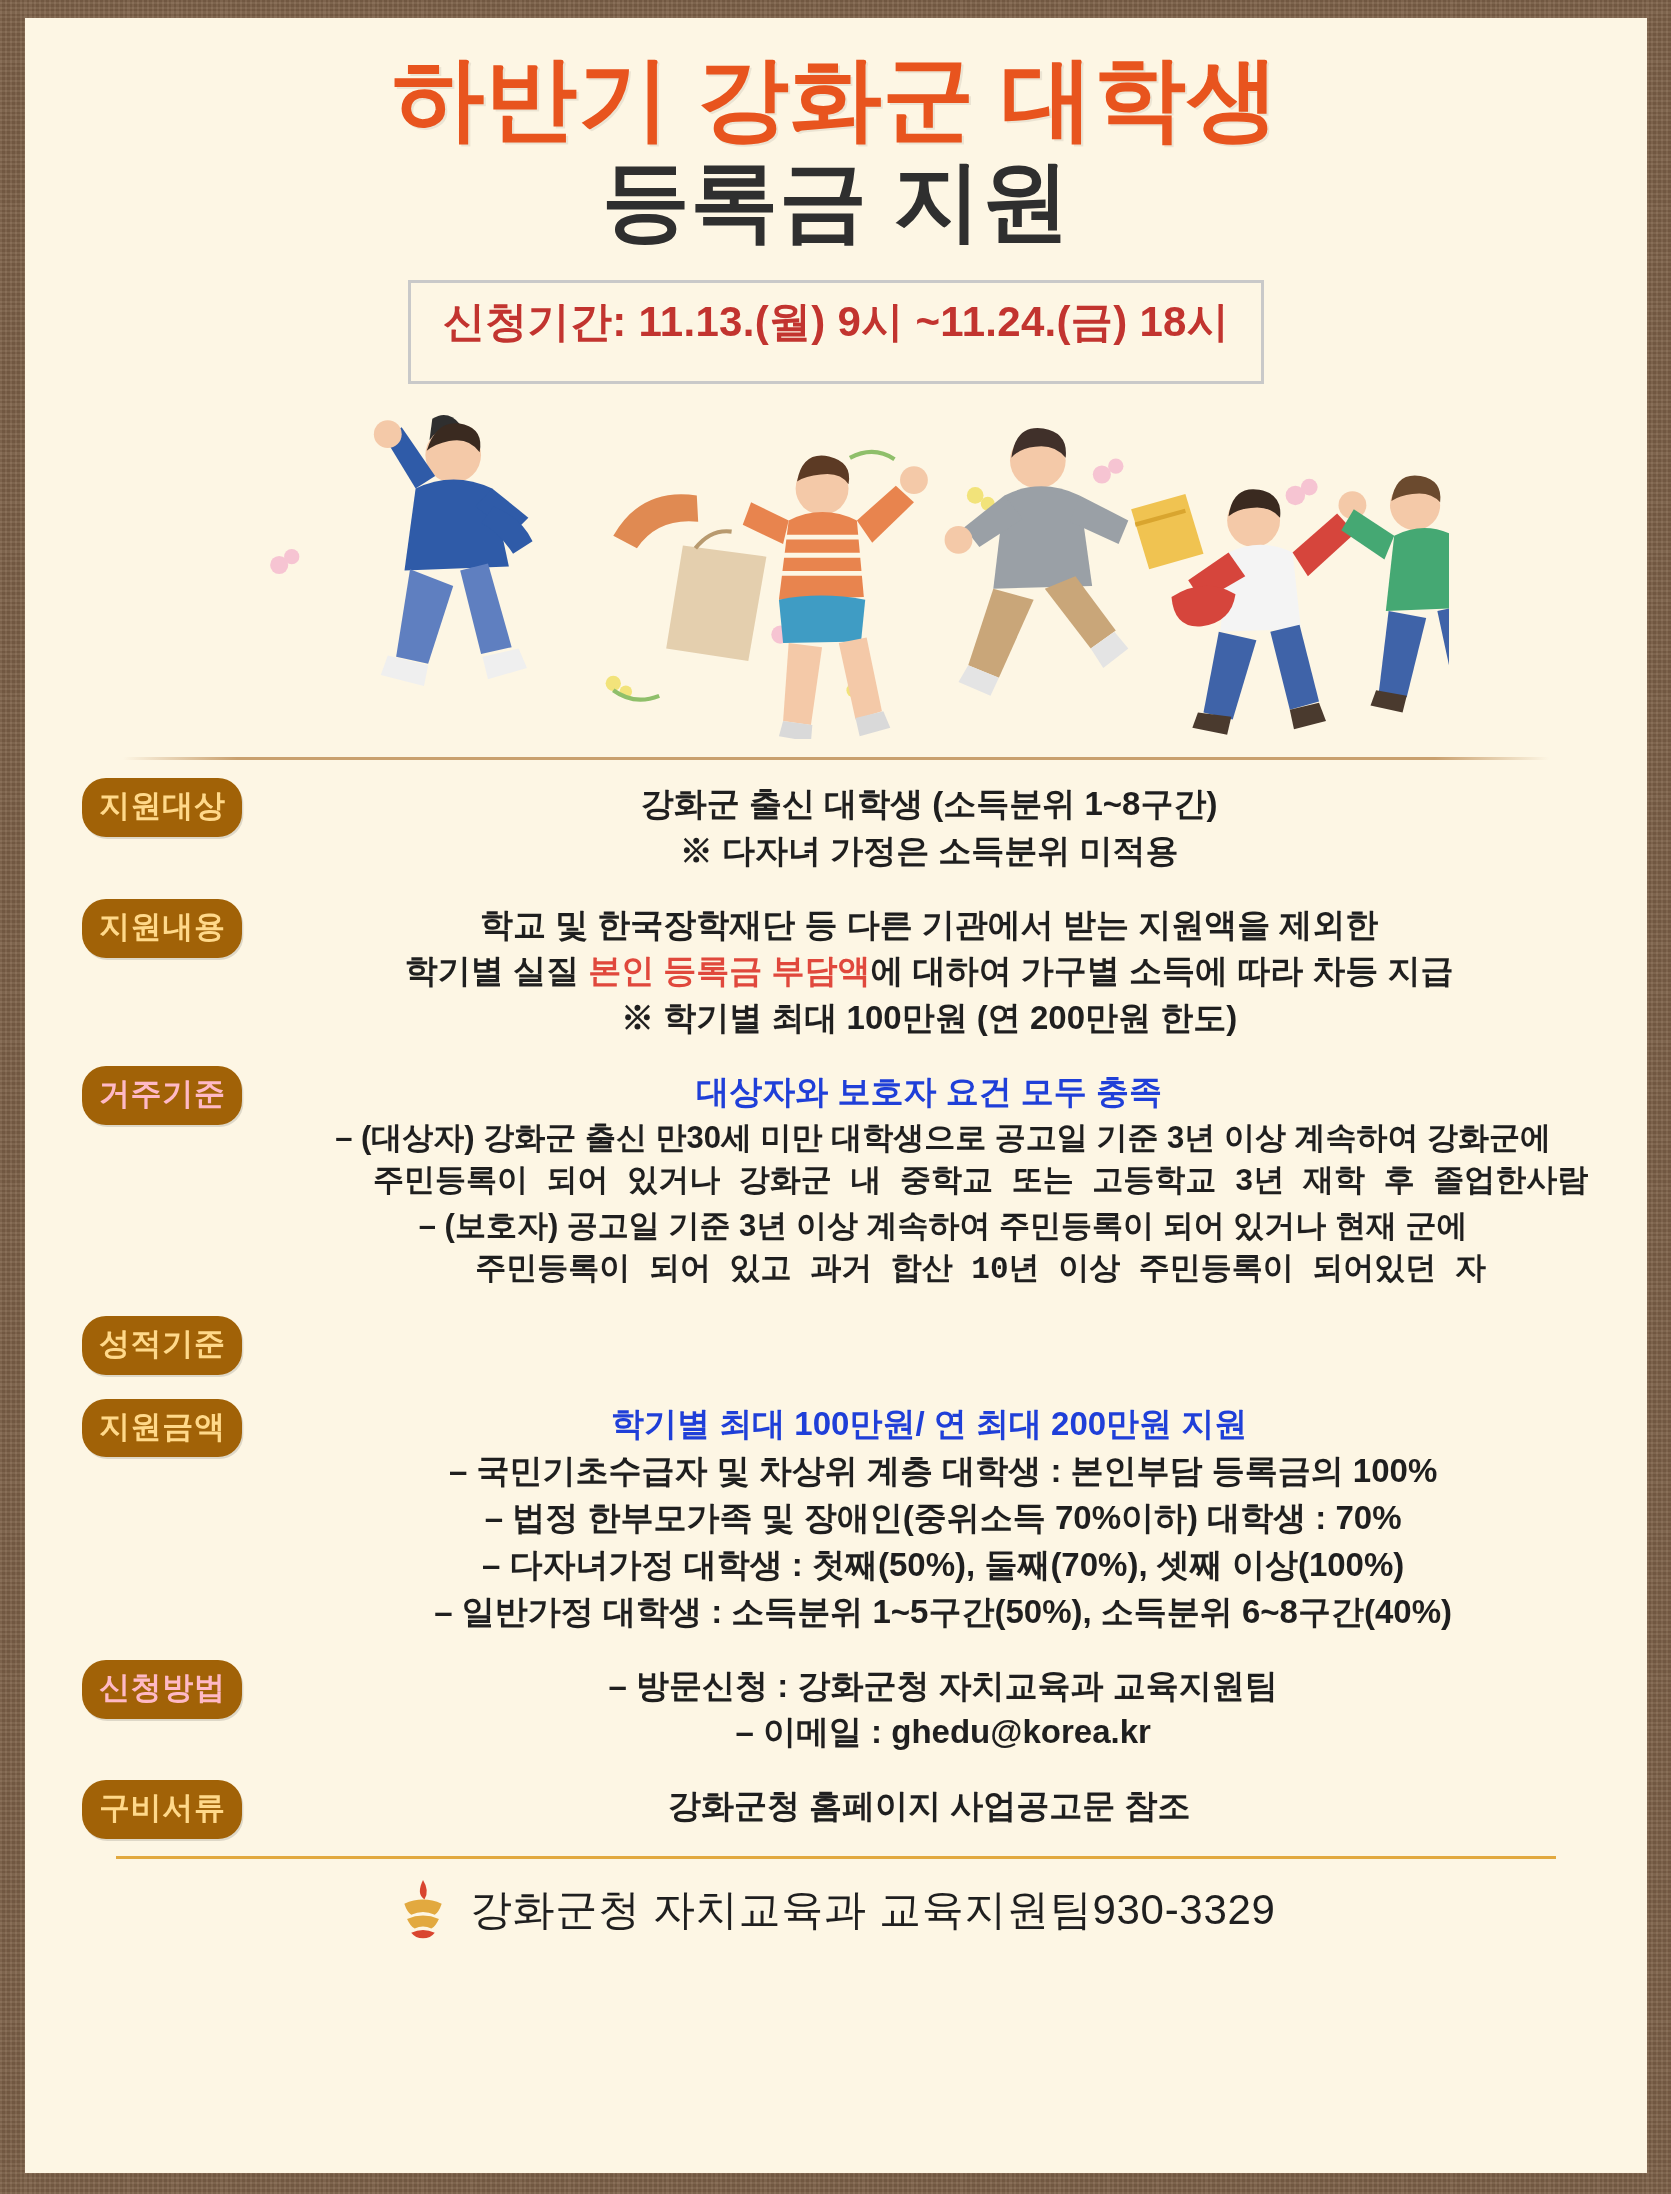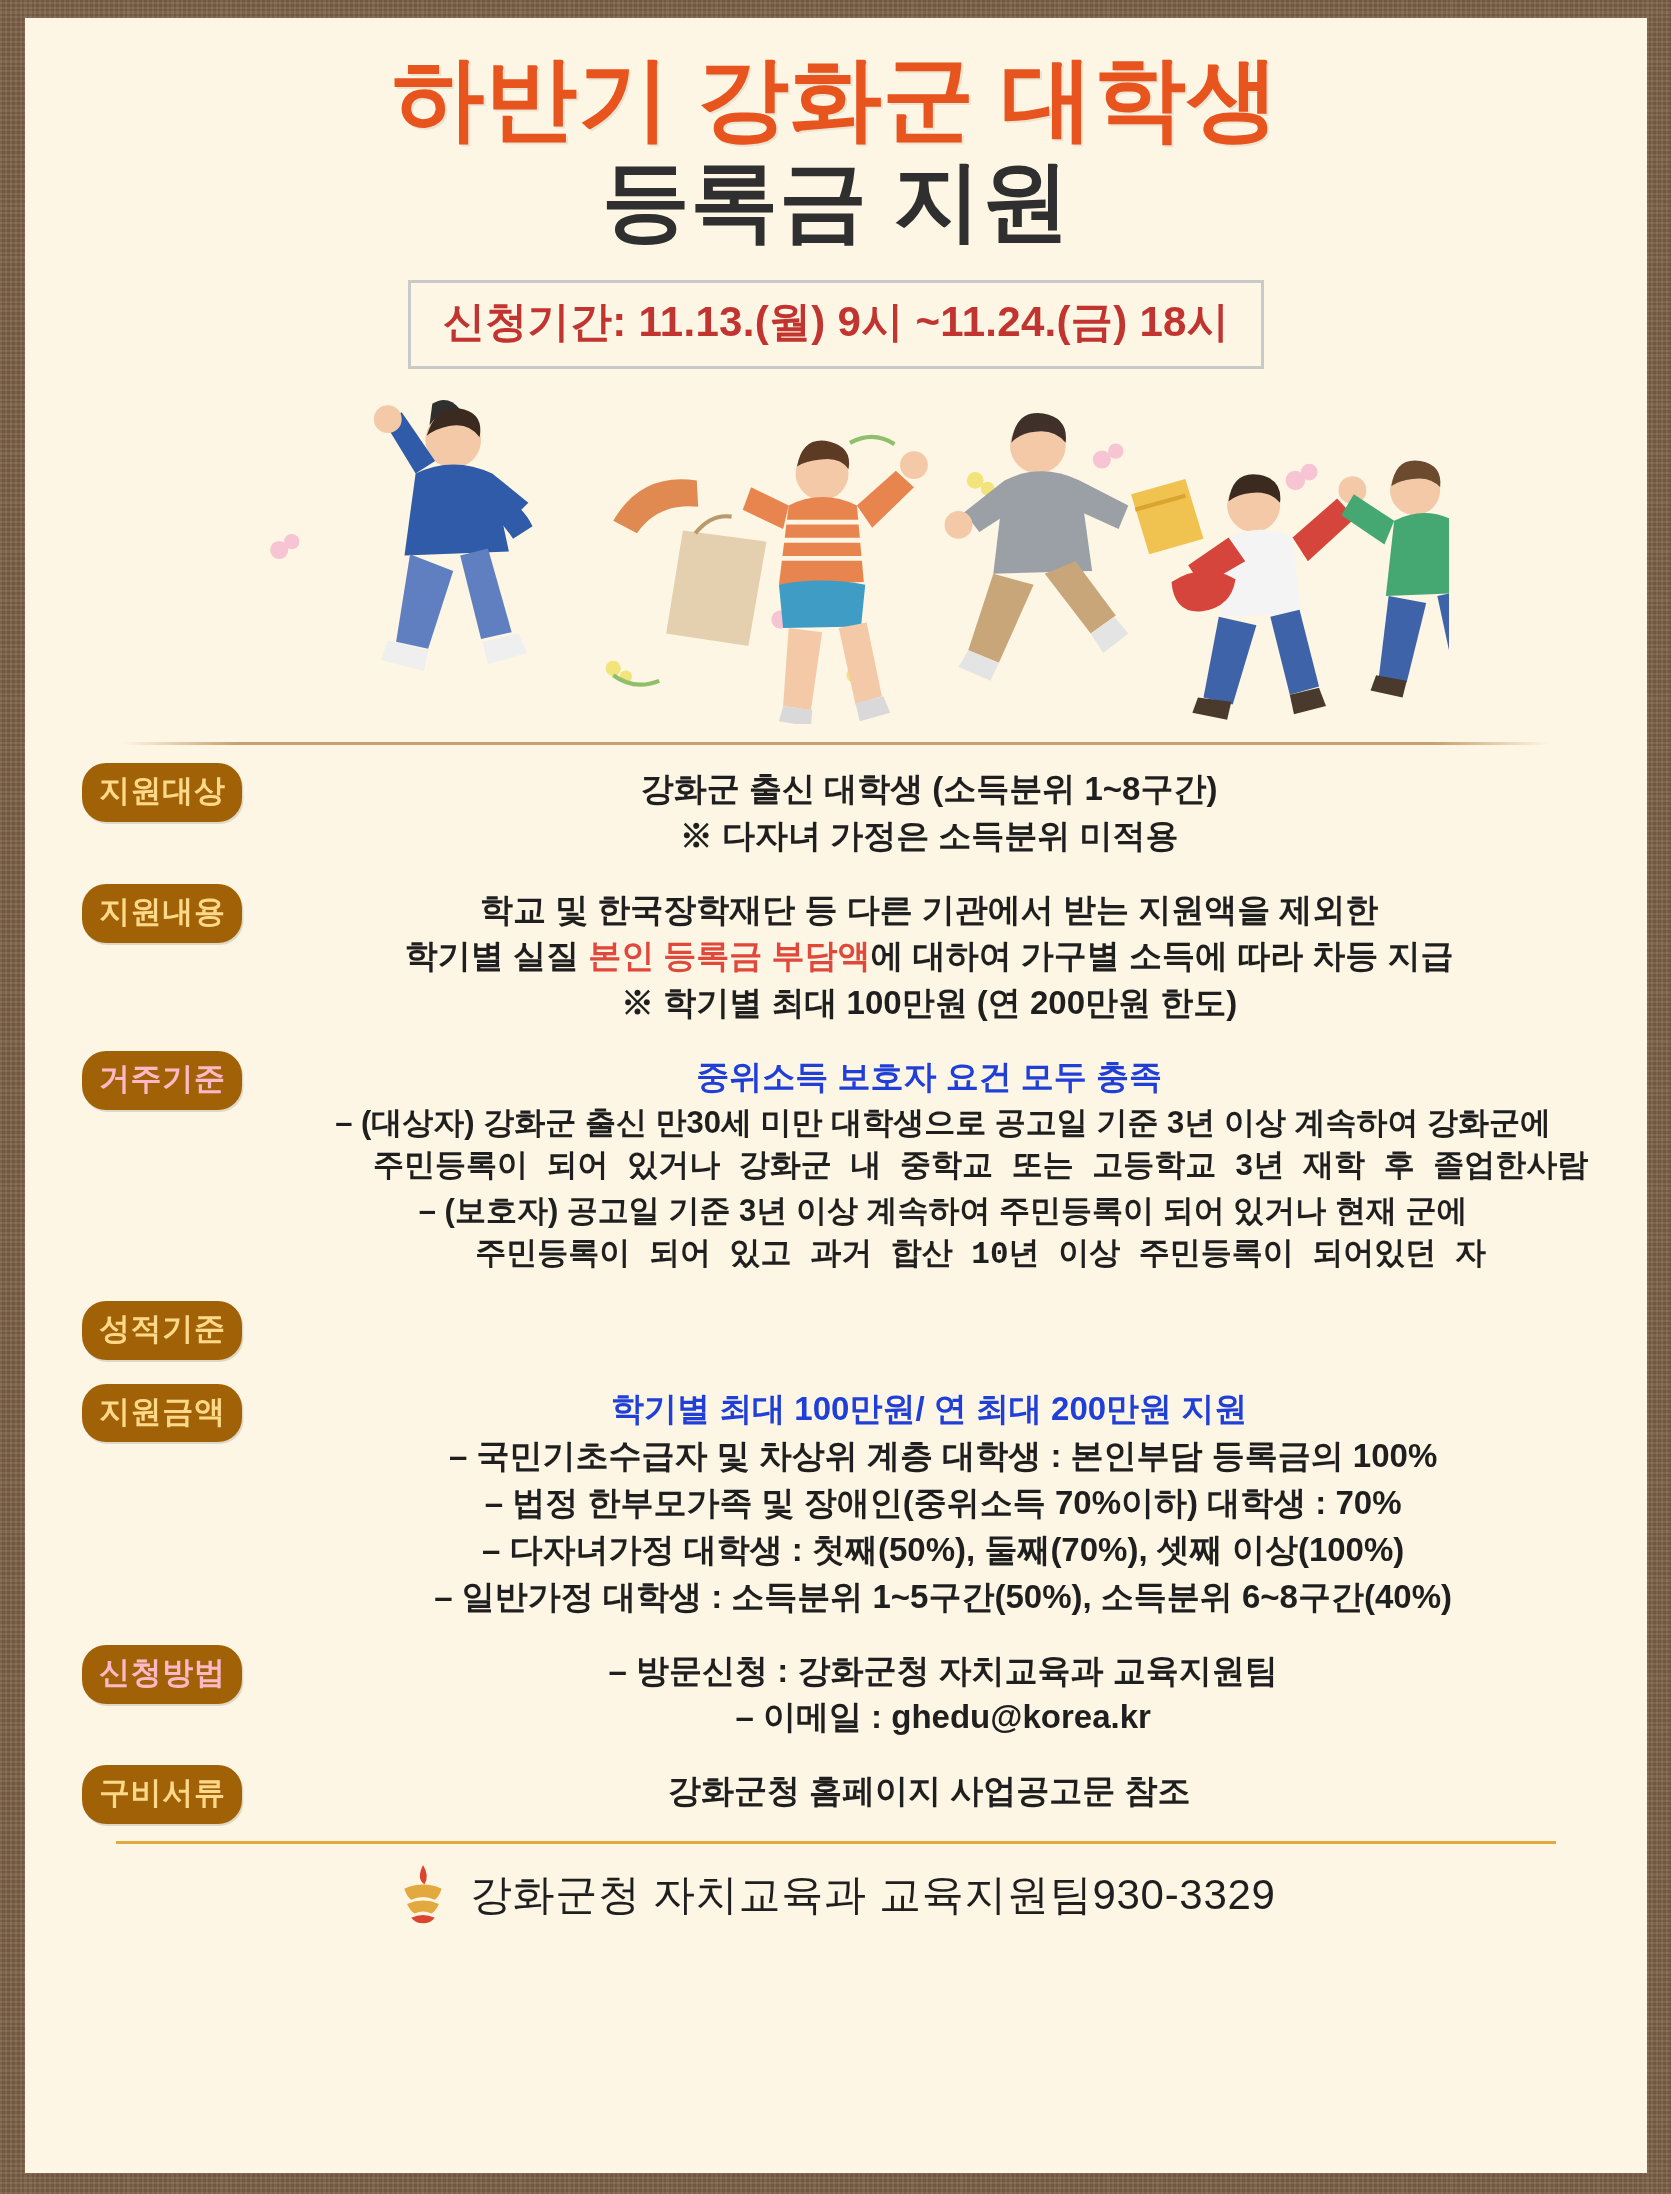--- a/index.html
+++ b/index.html
@@ -57,21 +57,21 @@
 
   
   .period-wrap {
     display: flex;
     justify-content: center;
     margin-top: 29px;
   }
   .period-box {
     border: 3.5px solid #c9c9c9;
     background: #fdf6e4;
-    padding: 11px 32px 16px 32px;
+    padding: 11px 32px 31px 32px;
     font-size: 42px;
     font-weight: 800;
     color: #c2342f;
     letter-spacing: 0.3px;
     white-space: nowrap;
   }
 
   
   .illustration {
     position: relative;
@@ -291,21 +291,21 @@
           <div class="line">
             <span>학기별 실질 </span><span class="hl-red">본인 등록금 부담액</span><span>에 대하여 가구별 소득에 따라 차등 지급</span>
           </div>
           <div class="line">※ 학기별 최대 100만원 (연 200만원 한도)</div>
         </div>
       </div>
 
       <div class="row sec-gap">
         <div class="tag pink">거주기준</div>
         <div class="body-col">
-          <div class="line hl-blue">중위소득 보호자 요건 모두 충족</div>
+          <div class="line hl-blue">대상자와 보호자 요건 모두 충족</div>
           <div class="line small indent1">– (대상자) 강화군 출신 만30세 미만 대학생으로 공고일 기준 3년 이상 계속하여 강화군에</div>
           <div class="line small indent2">주민등록이 되어 있거나 강화군 내 중학교 또는 고등학교 3년 재학 후 졸업한사람</div>
           <div class="line small indent1">– (보호자)  공고일 기준 3년 이상 계속하여 주민등록이 되어 있거나 현재 군에</div>
           <div class="line small indent2">주민등록이 되어 있고 과거 합산 10년 이상 주민등록이 되어있던 자</div>
         </div>
       </div>
 
       <div class="row sec-gap">
         <div class="tag">성적기준</div>
       </div>

